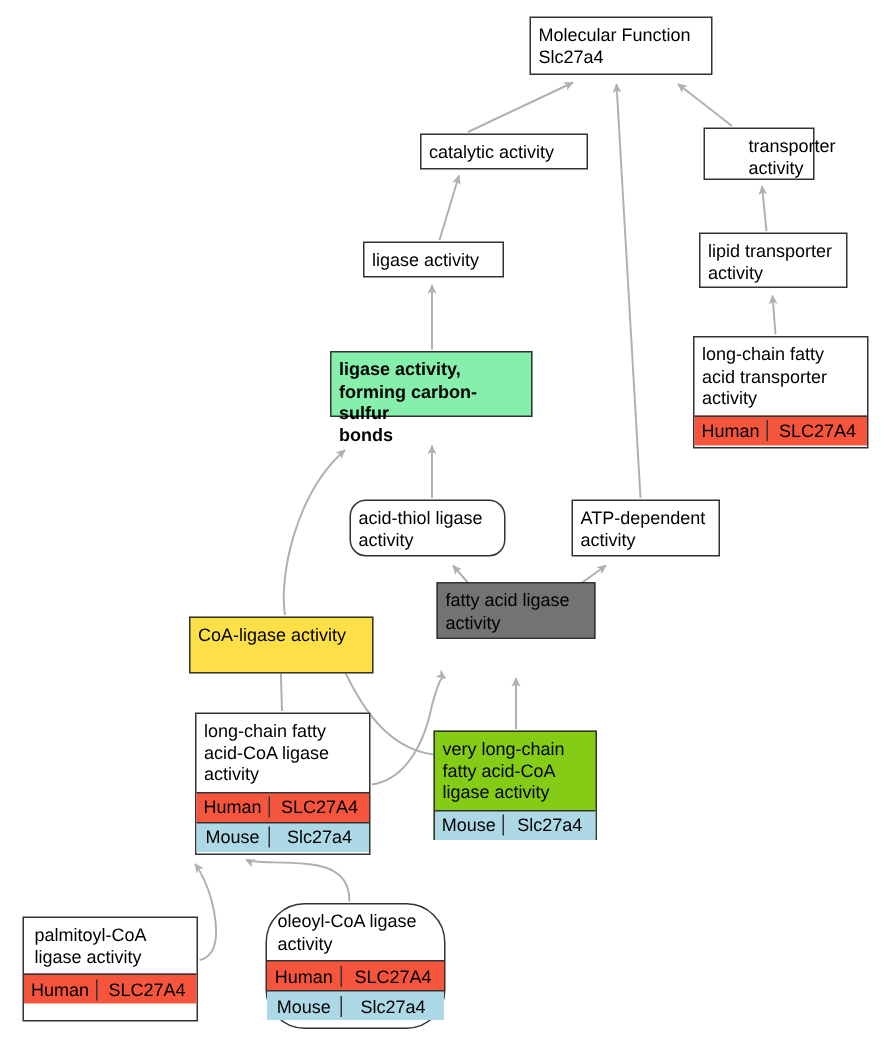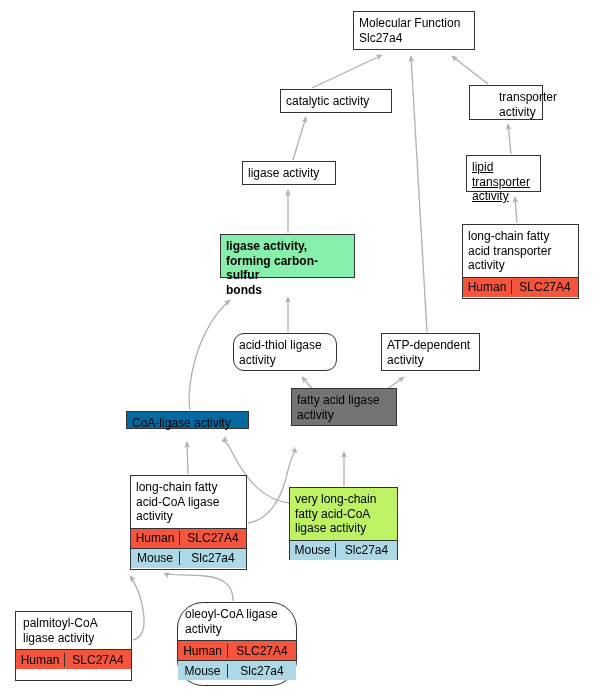--- a/index.html
+++ b/index.html
@@ -63,21 +63,21 @@
       <div class="node" style="left: 251px; top: 89px; width: 112px; height: 24px; border-color: rgb(51, 51, 51); background: rgb(255, 255, 255); margin-left: 29px;">
         <div class="title">catalytic activity</div>
       </div>
       <div class="node" style="left: 469px; top: 85px; width: 74px; height: 35px; border-color: rgb(51, 51, 51); background: rgb(255, 255, 255); padding-left: 24px;">
         <div class="title">transporter
 activity</div>
       </div>
       <div class="node" style="left: 242px; top: 161px; width: 94px; height: 24px; border-color: rgb(51, 51, 51); background: rgb(255, 255, 255);">
         <div class="title">ligase activity</div>
       </div>
-      <div class="node" style="left: 466px; top: 155px; width: 75px; height: 37px; border-color: rgb(51, 51, 51); background: rgb(255, 255, 255); text-decoration: underline;">
+      <div class="node" style="left: 466px; top: 155px; width: 99px; height: 37px; border-color: rgb(51, 51, 51); background: rgb(255, 255, 255);">
         <div class="title">lipid transporter
 activity</div>
       </div>
       <div class="node" style="left: 220px; top: 234px; width: 135px; height: 44px; border-color: rgb(51, 51, 51); background: #86efac; font-weight: bold;">
         <div class="title">ligase activity,
 forming carbon-sulfur
 bonds</div>
       </div>
       <div class="node" style="left: 462px; top: 224px; width: 117px; height: 75px; border-color: rgb(51, 51, 51); background: rgb(255, 255, 255);">
         <div class="title">long-chain fatty
@@ -89,41 +89,41 @@
         </div>
       </div>
       <div class="node" style="left: 233px; top: 333px; width: 104px; height: 38px; border-color: rgb(51, 51, 51); background: rgb(255, 255, 255); border-radius: 11px;">
         <div class="title">acid-thiol ligase
 activity</div>
       </div>
       <div class="node" style="left: 381px; top: 333px; width: 99px; height: 38px; border-color: rgb(51, 51, 51); background: rgb(255, 255, 255);">
         <div class="title">ATP-dependent
 activity</div>
       </div>
-      <div class="node" style="left: 126px; top: 411px; width: 123px; height: 18px; border-color: rgb(51, 51, 51); background: #0369a1;">
+      <div class="node" style="left: 126px; top: 411px; width: 123px; height: 38px; border-color: rgb(51, 51, 51); background: #fde047;">
         <div class="title">CoA-ligase activity</div>
       </div>
       <div class="node" style="left: 291px; top: 388px; width: 106px; height: 38px; border-color: rgb(51, 51, 51); background: #737373;">
         <div class="title">fatty acid ligase
 activity</div>
       </div>
       <div class="node" style="left: 130px; top: 475px; width: 117px; height: 95px; border-color: rgb(51, 51, 51); background: rgb(255, 255, 255);">
         <div class="title">long-chain fatty
 acid-CoA ligase
 activity</div>
         <div class="annorow human" style="background: rgb(244, 85, 60); border-top-color: rgb(51, 51, 51);">
           <div class="sp" style="border-right-color: rgb(51, 51, 51); width: 49px;">Human</div>
           <div class="gn">SLC27A4</div>
         </div>
         <div class="annorow mouse" style="background: rgb(173, 216, 230); border-top-color: rgb(51, 51, 51);">
           <div class="sp" style="border-right-color: rgb(51, 51, 51); width: 49px;">Mouse</div>
           <div class="gn">Slc27a4</div>
         </div>
       </div>
-      <div class="node" style="left: 289px; top: 487px; width: 109px; height: 73px; border-color: rgb(51, 51, 51); background: #bef264;">
+      <div class="node" style="left: 289px; top: 487px; width: 109px; height: 73px; border-color: rgb(51, 51, 51); background: #84cc16;">
         <div class="title">very long-chain
 fatty acid-CoA
 ligase activity</div>
         <div class="annorow mouse" style="background: rgb(173, 216, 230); border-top-color: rgb(51, 51, 51);">
           <div class="sp" style="border-right-color: rgb(51, 51, 51); width: 46px;">Mouse</div>
           <div class="gn">Slc27a4</div>
         </div>
       </div>
       <div class="node leftal" style="left: 15px; top: 611px; width: 117px; height: 70px; border-color: rgb(51, 51, 51); background: rgb(255, 255, 255);">
         <div class="title">palmitoyl-CoA

